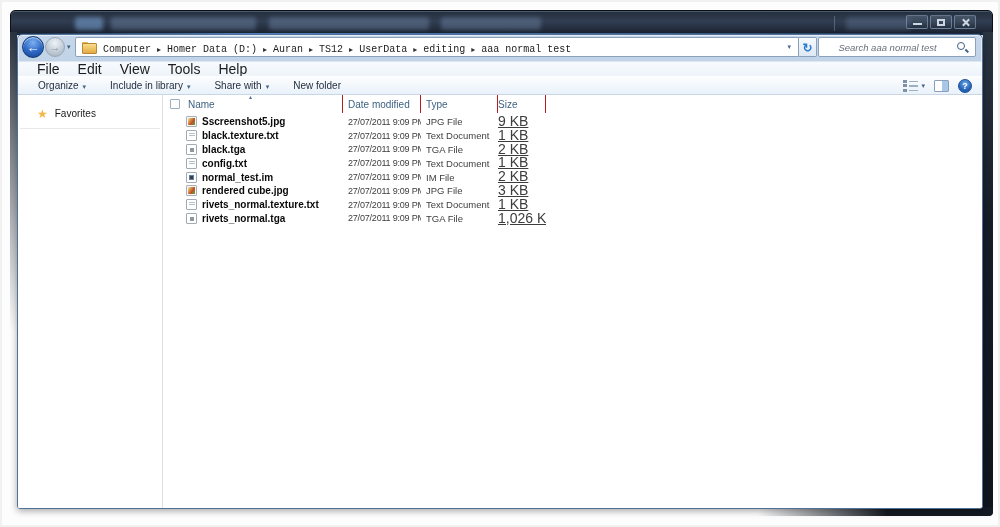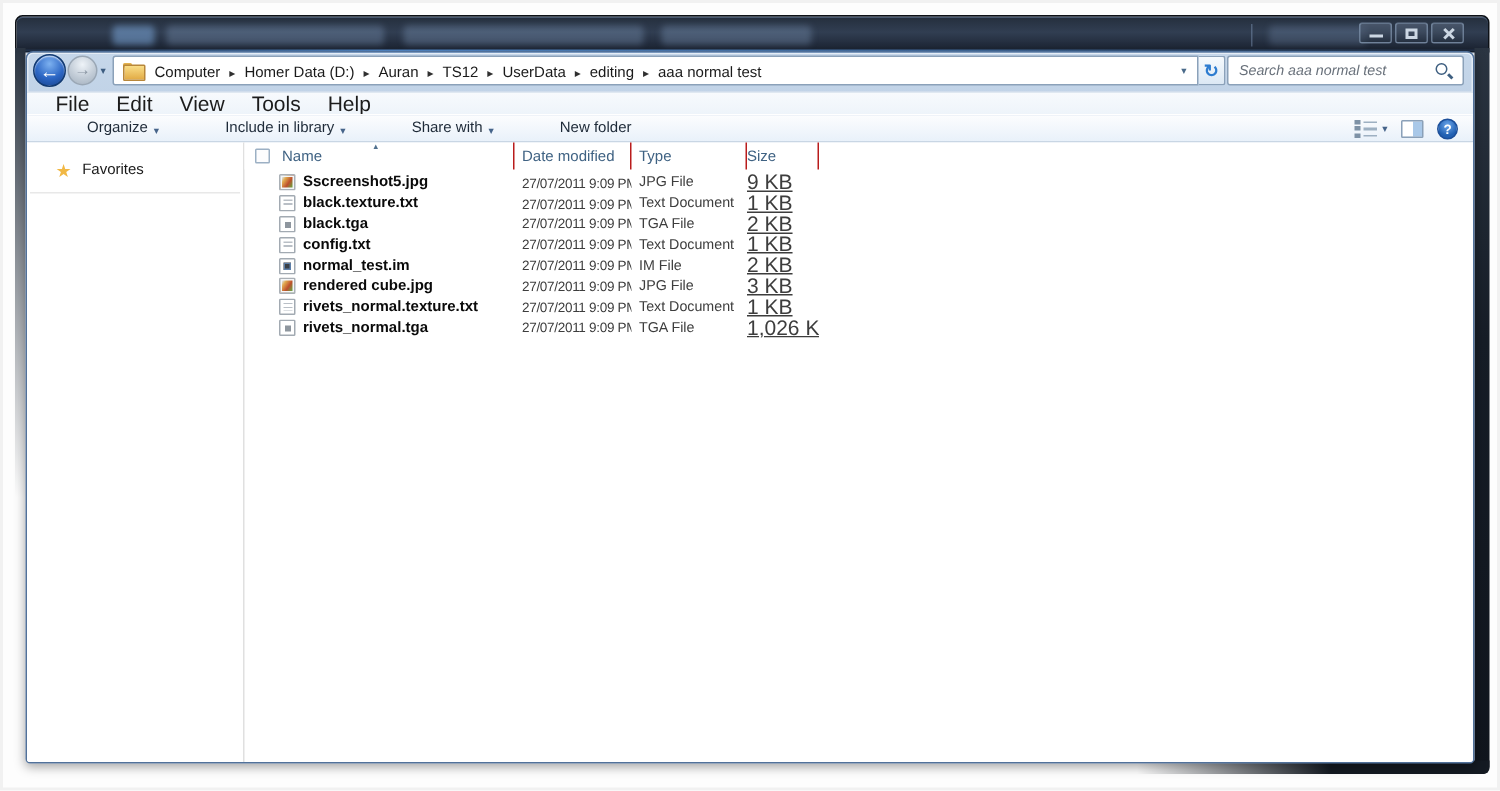--- a/index.html
+++ b/index.html
@@ -56,49 +56,49 @@
   .btn-forward span{position:absolute;left:0;top:0;width:100%;text-align:center;color:#8b97a4;
     font-size:11px;font-weight:bold;line-height:19px;}
   .recent-caret{position:absolute;left:49px;top:8px;font-size:7px;color:#3c5c80;}
   .addressbar{position:absolute;left:57px;top:2px;width:724px;height:20px;background:#fff;
     border:1px solid #8ba1b9;border-radius:2px 0 0 2px;display:flex;align-items:center;overflow:hidden;}
   .icon-folder{width:13px;height:10px;margin:0 5px 0 6px;position:relative;flex:none;}
   .icon-folder::before{content:"";position:absolute;left:0;top:0;width:6px;height:3px;
     background:#e3b14e;border-radius:1px 1px 0 0;}
   .icon-folder::after{content:"";position:absolute;left:0;top:1px;width:13px;height:9px;
     background:linear-gradient(#f9dd87,#e2ab45);border:1px solid #b8873a;border-radius:1px;}
-  .crumb{font-size:10px;color:#1a1a1a;padding:0 3px;white-space:nowrap;}
+  .crumb{font-size:10px;color:#1a1a1a;padding:0 3px;white-space:nowrap;font-family:Liberation Mono, monospace;}
   .crumb-sep{font-size:8px;color:#2f2f2f;padding:0 3px;}
   .addr-caret{margin-left:auto;padding-right:7px;font-size:7px;color:#4a6a8a;}
   .refreshbtn{position:absolute;left:781px;top:2px;width:18px;height:20px;
     background:linear-gradient(#f6fafd,#dce8f4);border:1px solid #8ba1b9;border-left:none;
     border-radius:0 2px 2px 0;text-align:center;}
   .refreshbtn span{font-size:12px;line-height:18px;color:#2d7cd0;font-weight:bold;}
   .searchbox{position:absolute;left:800px;top:2px;width:158px;height:20px;background:#fff;
     border:1px solid #8ba1b9;border-radius:2px;}
   .searchbox input{position:absolute;left:2px;top:1px;width:130px;height:16px;border:none;outline:none;
-    font-family:"Liberation Sans",sans-serif;font-size:9.5px;font-style:italic;color:#555;padding-left:5px;background:transparent;}
+    font-family:"Liberation Sans",sans-serif;font-size:9.5px;font-style:italic;color:#555;padding-left:5px;background:transparent;text-align:center;}
   .searchbox input::placeholder{color:#68707a;font-style:italic;}
   .mag{position:absolute;right:6px;top:4px;width:12px;height:12px;}
   .mag::before{content:"";position:absolute;left:0;top:0;width:6px;height:6px;
     border:1.5px solid #3e5f80;border-radius:50%;}
   .mag::after{content:"";position:absolute;left:7.5px;top:8px;width:4px;height:1.5px;
     background:#3e5f80;transform:rotate(45deg);}
 
   
   .menubar{position:absolute;left:0;top:26px;width:100%;height:15px;
     background:linear-gradient(#f7fafd,#eef4fa);border-top:1px solid #dfe8f1;
     display:flex;align-items:center;padding-left:10px;}
   .mitem{font-size:14px;color:#1c1c1c;padding:0 9px;}
 
   
   .toolbar{position:absolute;left:0;top:41px;width:100%;height:19px;
     background:linear-gradient(#fcfdfe,#e9f1fa);border-top:1px solid #ffffff;
     border-bottom:1px solid #c9d6e4;display:flex;align-items:center;padding-left:12px;}
-  .tbtn{display:flex;align-items:flex-end;gap:4px;font-size:10px;color:#1e2a38;padding:0 8px;margin-right:8px;margin-left:20px;}
+  .tbtn{display:flex;align-items:flex-end;gap:4px;font-size:10px;color:#1e2a38;padding:0 8px;margin-right:8px;}
   .tcaret{font-size:7px;color:#46648a;}
   .tool-right{position:absolute;right:10px;top:0;height:100%;display:flex;align-items:center;gap:9px;}
   .views-btn{display:flex;align-items:center;gap:3px;}
   .icon-views{width:15px;height:12px;position:relative;}
   .icon-views i{position:absolute;left:0;width:4px;height:3px;background:#7e92a6;}
   .icon-views i::after{content:"";position:absolute;left:6px;top:1px;width:9px;height:1.5px;background:#9db0c2;}
   .icon-views i:nth-child(1){top:0;} .icon-views i:nth-child(2){top:4.5px;} .icon-views i:nth-child(3){top:9px;}
   .icon-preview{width:15px;height:12px;border:1px solid #8aa0b8;border-radius:1px;
     background:linear-gradient(90deg,#fff 55%,#a9c8e8 55%);}
   .icon-help{width:14px;height:14px;border-radius:50%;border:1px solid #1c4f9a;

